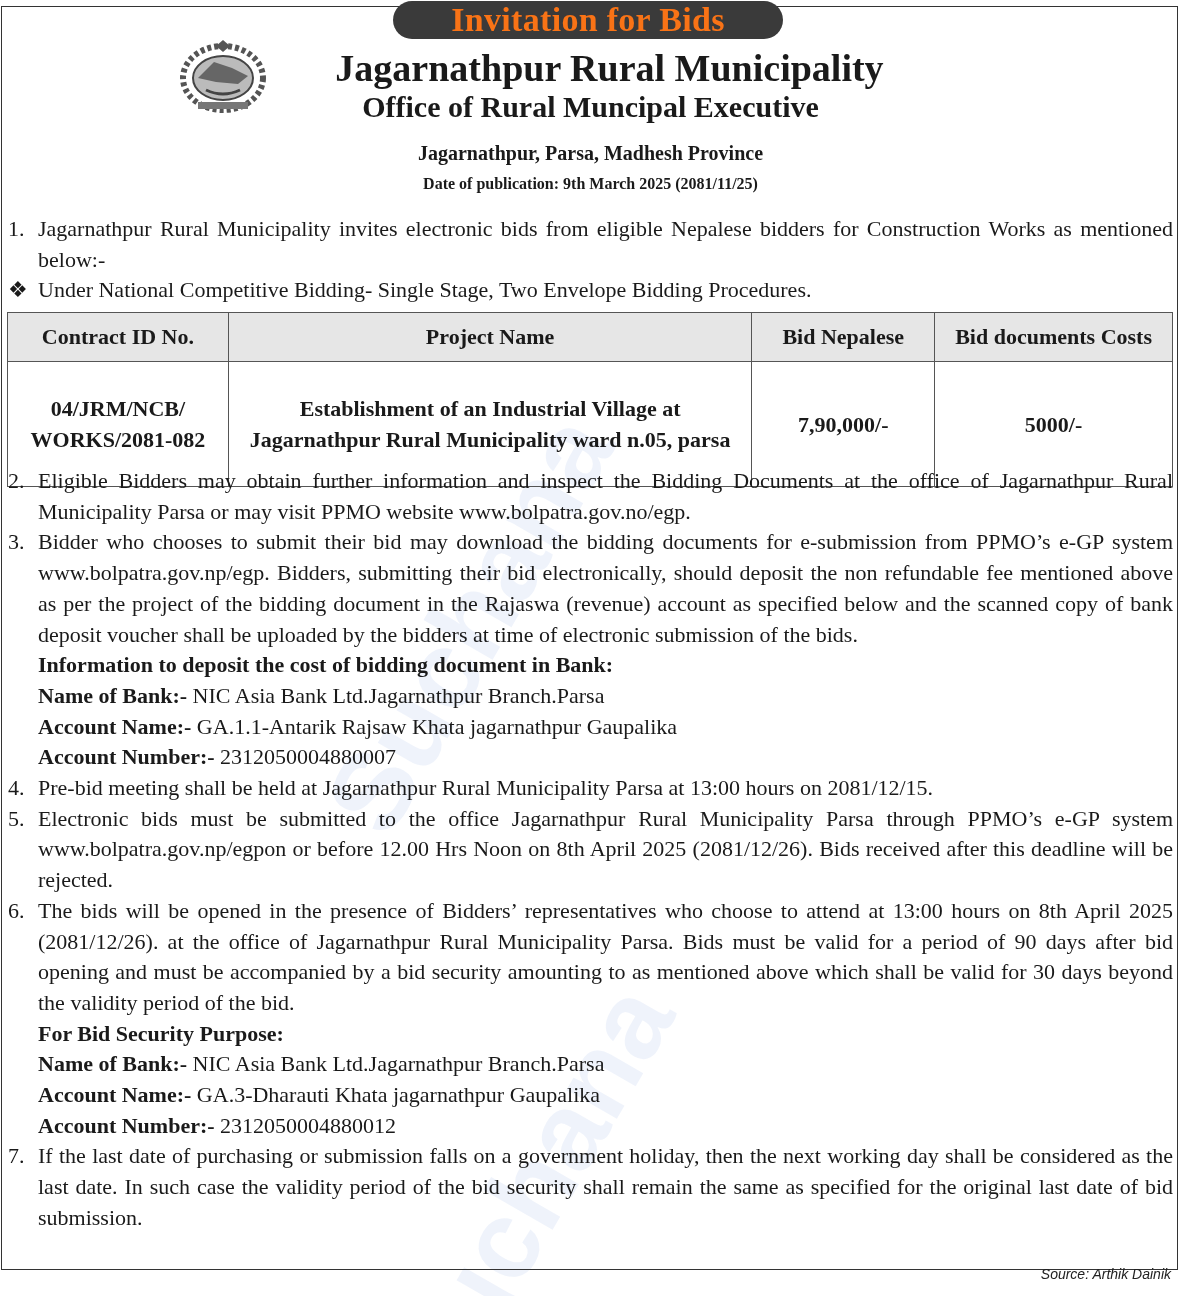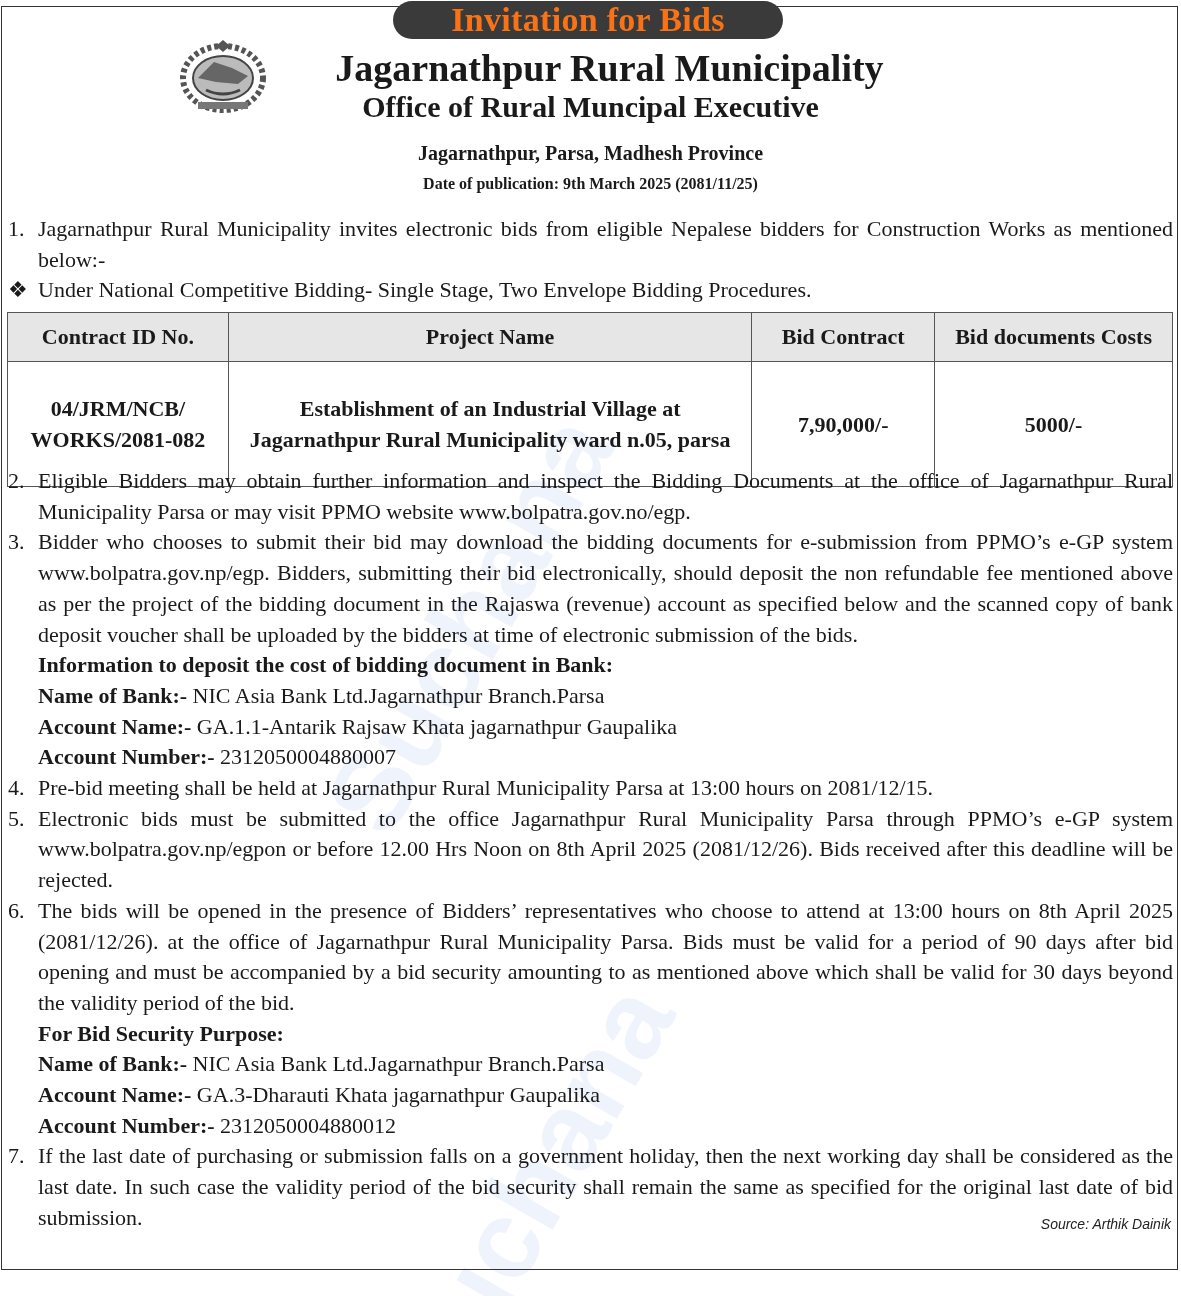--- a/index.html
+++ b/index.html
@@ -21,21 +21,21 @@
   .para { display:flex; text-align:justify; }
   .num { width:30px; flex:0 0 30px; }
   .ptext { flex:1; text-align:justify; }
   .bold { font-weight:bold; }
   .indent { padding-left:30px; }
   table.bids { position:absolute; left:7px; top:312px; width:1166px; border-collapse:collapse;
                font-size:22px; font-weight:bold; text-align:center; }
   table.bids th, table.bids td { border:1.5px solid #555; padding:0 6px; }
   table.bids th { background:#e6e6e6; height:48px; font-weight:bold; }
   table.bids td { height:92px; line-height:31px; }
-  .source { position:absolute; right:10px; top:1216px; font-family:"Liberation Sans", sans-serif;
+  .source { position:absolute; right:10px; top:1266px; font-family:"Liberation Sans", sans-serif;
             font-style:italic; font-size:14px; color:#222; }
   .watermark { position:absolute; color:rgba(120,160,220,0.12); font-family:"Liberation Sans", sans-serif;
                font-weight:bold; font-size:110px; transform:rotate(-60deg); pointer-events:none; }
 </style>
 </head>
 <body>
 
 <div class="watermark" style="left:240px;top:560px;">Suchana</div>
 <div class="watermark" style="left:300px;top:1130px;">Suchana</div>
 
@@ -72,21 +72,21 @@
   <colgroup>
     <col style="width:221px">
       <col style="width:524px">
       <col style="width:183px">
       <col style="width:238px">
   </colgroup>
   <thead>
     <tr>
       <th>Contract ID No.</th>
       <th>Project Name</th>
-      <th>Bid Contract</th>
+      <th>Bid Nepalese</th>
       <th>Bid documents Costs</th>
     </tr>
   </thead>
   <tbody>
     <tr>
       <td>04/JRM/NCB/ WORKS/2081-082</td>
       <td style="padding:16px 20px;">Establishment of an Industrial Village at Jagarnathpur Rural Municipality ward n.05, parsa</td>
       <td>7,90,000/-</td>
       <td>5000/-</td>
     </tr>

